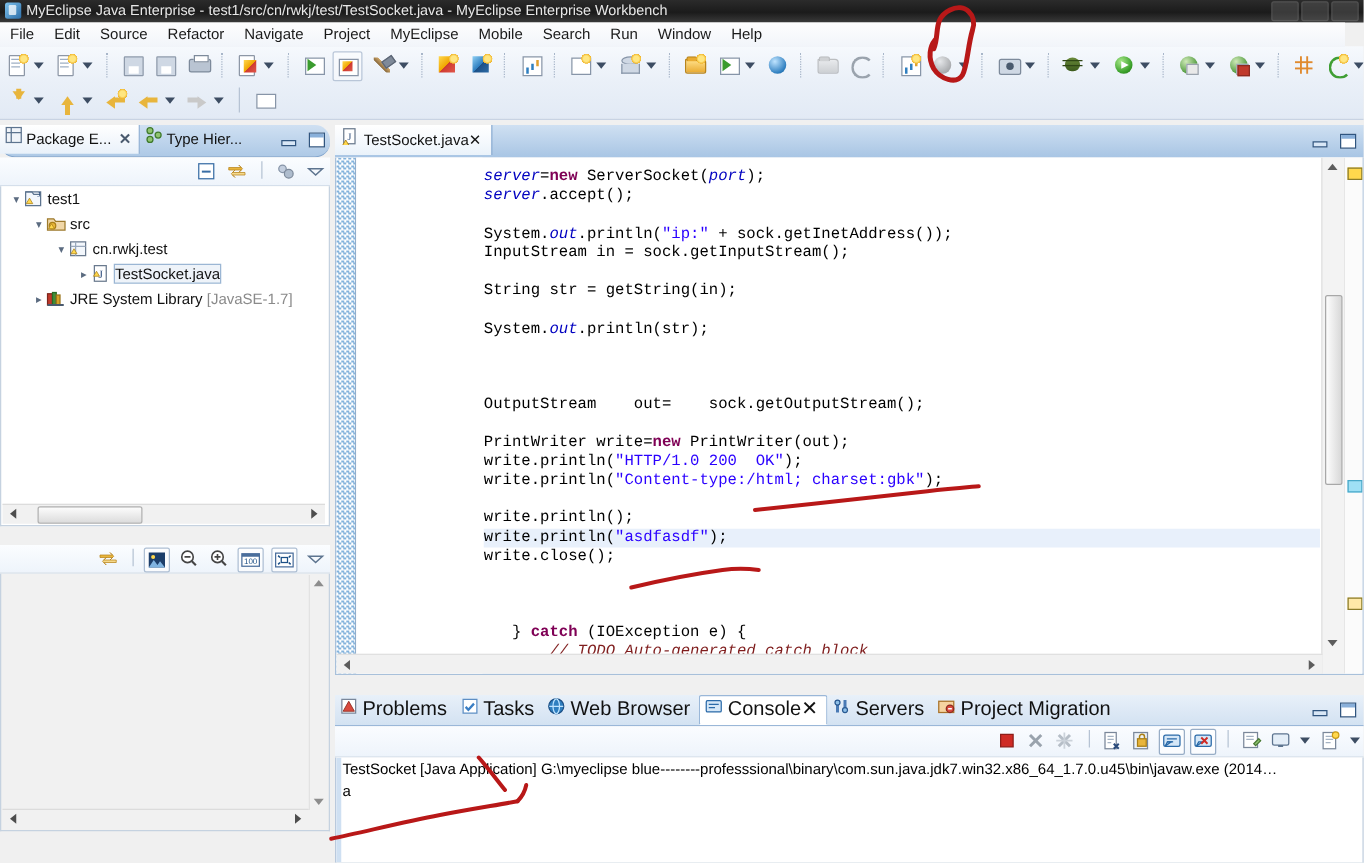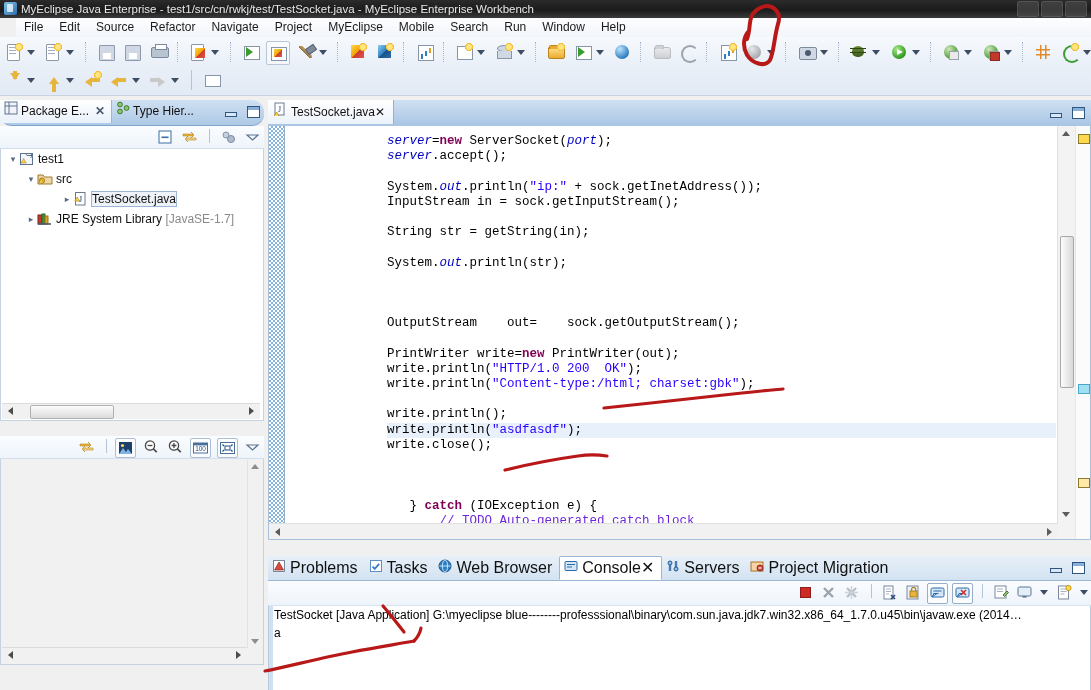--- a/index.html
+++ b/index.html
@@ -33,21 +33,21 @@
   .wincontrols span{
     display:inline-block;width:20px;height:14px;margin-left:2px;
     background:#555;border:1px solid #777;border-radius:2px;
   }
 
   
   .menubar{
     position:absolute;left:0;top:18px;width:1076px;height:19px;
     background:linear-gradient(180deg,#fdfdfe 0%,#f2f5fa 100%);
     border-bottom:1px solid #dfe5ee;
-    font-size:12px;color:#1a1a1a;white-space:nowrap;margin-left:16px;
+    font-size:12px;color:#1a1a1a;white-space:nowrap;
   }
   .menubar .mi{display:inline-block;padding:2px 8px;line-height:15px;cursor:default;}
 
   
   .toolbar{
     position:absolute;left:0;top:37px;width:1091px;height:58px;
     background:linear-gradient(180deg,#f6f9fd 0%,#eaf0f8 48%,#e2eaf5 100%);
     border-bottom:1px solid #c8d3e3;
     overflow:hidden;
   }
@@ -244,21 +244,21 @@
   .code{
     position:absolute;left:118px;top:8px;right:34px;bottom:0;
     font-family:"Liberation Mono","DejaVu Sans Mono",monospace;
     font-size:12.5px;line-height:15.2px;color:#000;white-space:pre;
   }
   .code .ln{height:15.2px;}
   .code .hl{background:#e8f0fb;}
   .kw{color:#7f0055;font-weight:bold;margin-top:20px;}
   .str{color:#2a00ff;}
   .fld{color:#0000c0;font-style:italic;}
-  .cmt{color:#6d28d9;}
+  .cmt{color:#7f1d1d;font-style:italic;}
   .edvscroll{
     position:absolute;right:15px;top:0;width:17px;bottom:0;background:#f3f3f3;border-left:1px solid #e0e0e0;
   }
   .edvscroll .thumb{position:absolute;left:2px;top:110px;width:12px;height:150px;
     background:linear-gradient(90deg,#fdfdfd,#d8d8d8);border:1px solid #a8a8a8;border-radius:2px;}
   .edvscroll .uar{position:absolute;top:5px;left:4px;border-left:4px solid transparent;border-right:4px solid transparent;border-bottom:5px solid #5c5c5c;}
   .edvscroll .dar{position:absolute;bottom:22px;left:4px;border-left:4px solid transparent;border-right:4px solid transparent;border-top:5px solid #5c5c5c;}
   .overviewruler{position:absolute;right:0;top:0;width:14px;bottom:0;background:#fbfbfb;border-left:1px solid #e6e6e6;}
   .ovmark{position:absolute;left:2px;width:10px;height:8px;border:1px solid #8a7b2a;}
   .edhscroll{position:absolute;left:0;right:32px;bottom:0;height:15px;background:#f1f1f1;border-top:1px solid #e0e0e0;}
@@ -493,20 +493,25 @@
               <rect x="1.5" y="2.5" width="12" height="11" fill="#f3f7fc" stroke="#5d748f"></rect>
               <path d="M1.5 2.5h5l1.5 2h5.5" fill="none" stroke="#5d748f"></path>
               <text x="11" y="6.5" font-size="6" fill="#2a4a7a" font-family="Liberation Serif, serif">J</text>
               <path d="M0 0l2.6 4.4H-2.6z" transform="translate(4.6,7.5)" fill="#ffd84d" stroke="#a97f17" stroke-width=".6"></path>
             </svg></span><span class="tlabel">test1</span></div>
         <div class="trow-t" style="padding-left: 24px;"><span class="twist">▾</span><span class="tico"><svg width="16" height="16" viewBox="0 0 16 16">
               <path d="M1 4h5l1.5 2H15v7H1z" fill="#f0d7a8" stroke="#9d7a2c"></path>
               <circle cx="5" cy="9.5" r="2.6" fill="#e8b53c" stroke="#a97f17"></circle>
               <path d="M0 0l2.4 4H-2.4z" transform="translate(4.2,8)" fill="#ffd84d" stroke="#a97f17" stroke-width=".6"></path>
             </svg></span><span class="tlabel">src</span></div>
+        <div class="trow-t" style="padding-left: 42px;"><span class="twist">▾</span><span class="tico"><svg width="16" height="16" viewBox="0 0 16 16">
+              <rect x="1.5" y="2.5" width="12" height="11" fill="#f3f7fc" stroke="#6a7a8e"></rect>
+              <path d="M1.5 6h12M5.5 2.5v11" stroke="#9aa9bd"></path>
+              <path d="M0 0l2.4 4H-2.4z" transform="translate(4.2,8)" fill="#ffd84d" stroke="#a97f17" stroke-width=".6"></path>
+            </svg></span><span class="tlabel">cn.rwkj.test</span></div>
         <div class="trow-t" style="padding-left: 60px;"><span class="twist">▸</span><span class="tico"><svg width="16" height="16" viewBox="0 0 16 16">
               <rect x="2.5" y="1.5" width="9.5" height="12.5" fill="#fff" stroke="#6a7a8e"></rect>
               <text x="7.5" y="11" font-size="9" text-anchor="middle" fill="#2a4a7a" font-family="Liberation Serif, serif">J</text>
               <path d="M0 0l2.4 4H-2.4z" transform="translate(4.2,6)" fill="#ffd84d" stroke="#a97f17" stroke-width=".6"></path>
             </svg></span><span class="tlabel sel-outline">TestSocket.java</span></div>
         <div class="trow-t" style="padding-left: 24px;"><span class="twist">▸</span><span class="tico"><svg width="16" height="16" viewBox="0 0 16 16">
               <rect x="1" y="4" width="4" height="9" fill="#c0392b" stroke="#7e251b"></rect>
               <rect x="5" y="3" width="3" height="10" fill="#3f8f3a" stroke="#2a6a26"></rect>
               <rect x="8" y="5" width="3" height="8" fill="#d6a227" stroke="#9a741a"></rect>
               <path d="M1 13h13" stroke="#4a5a6e" stroke-width="1.6"></path>

